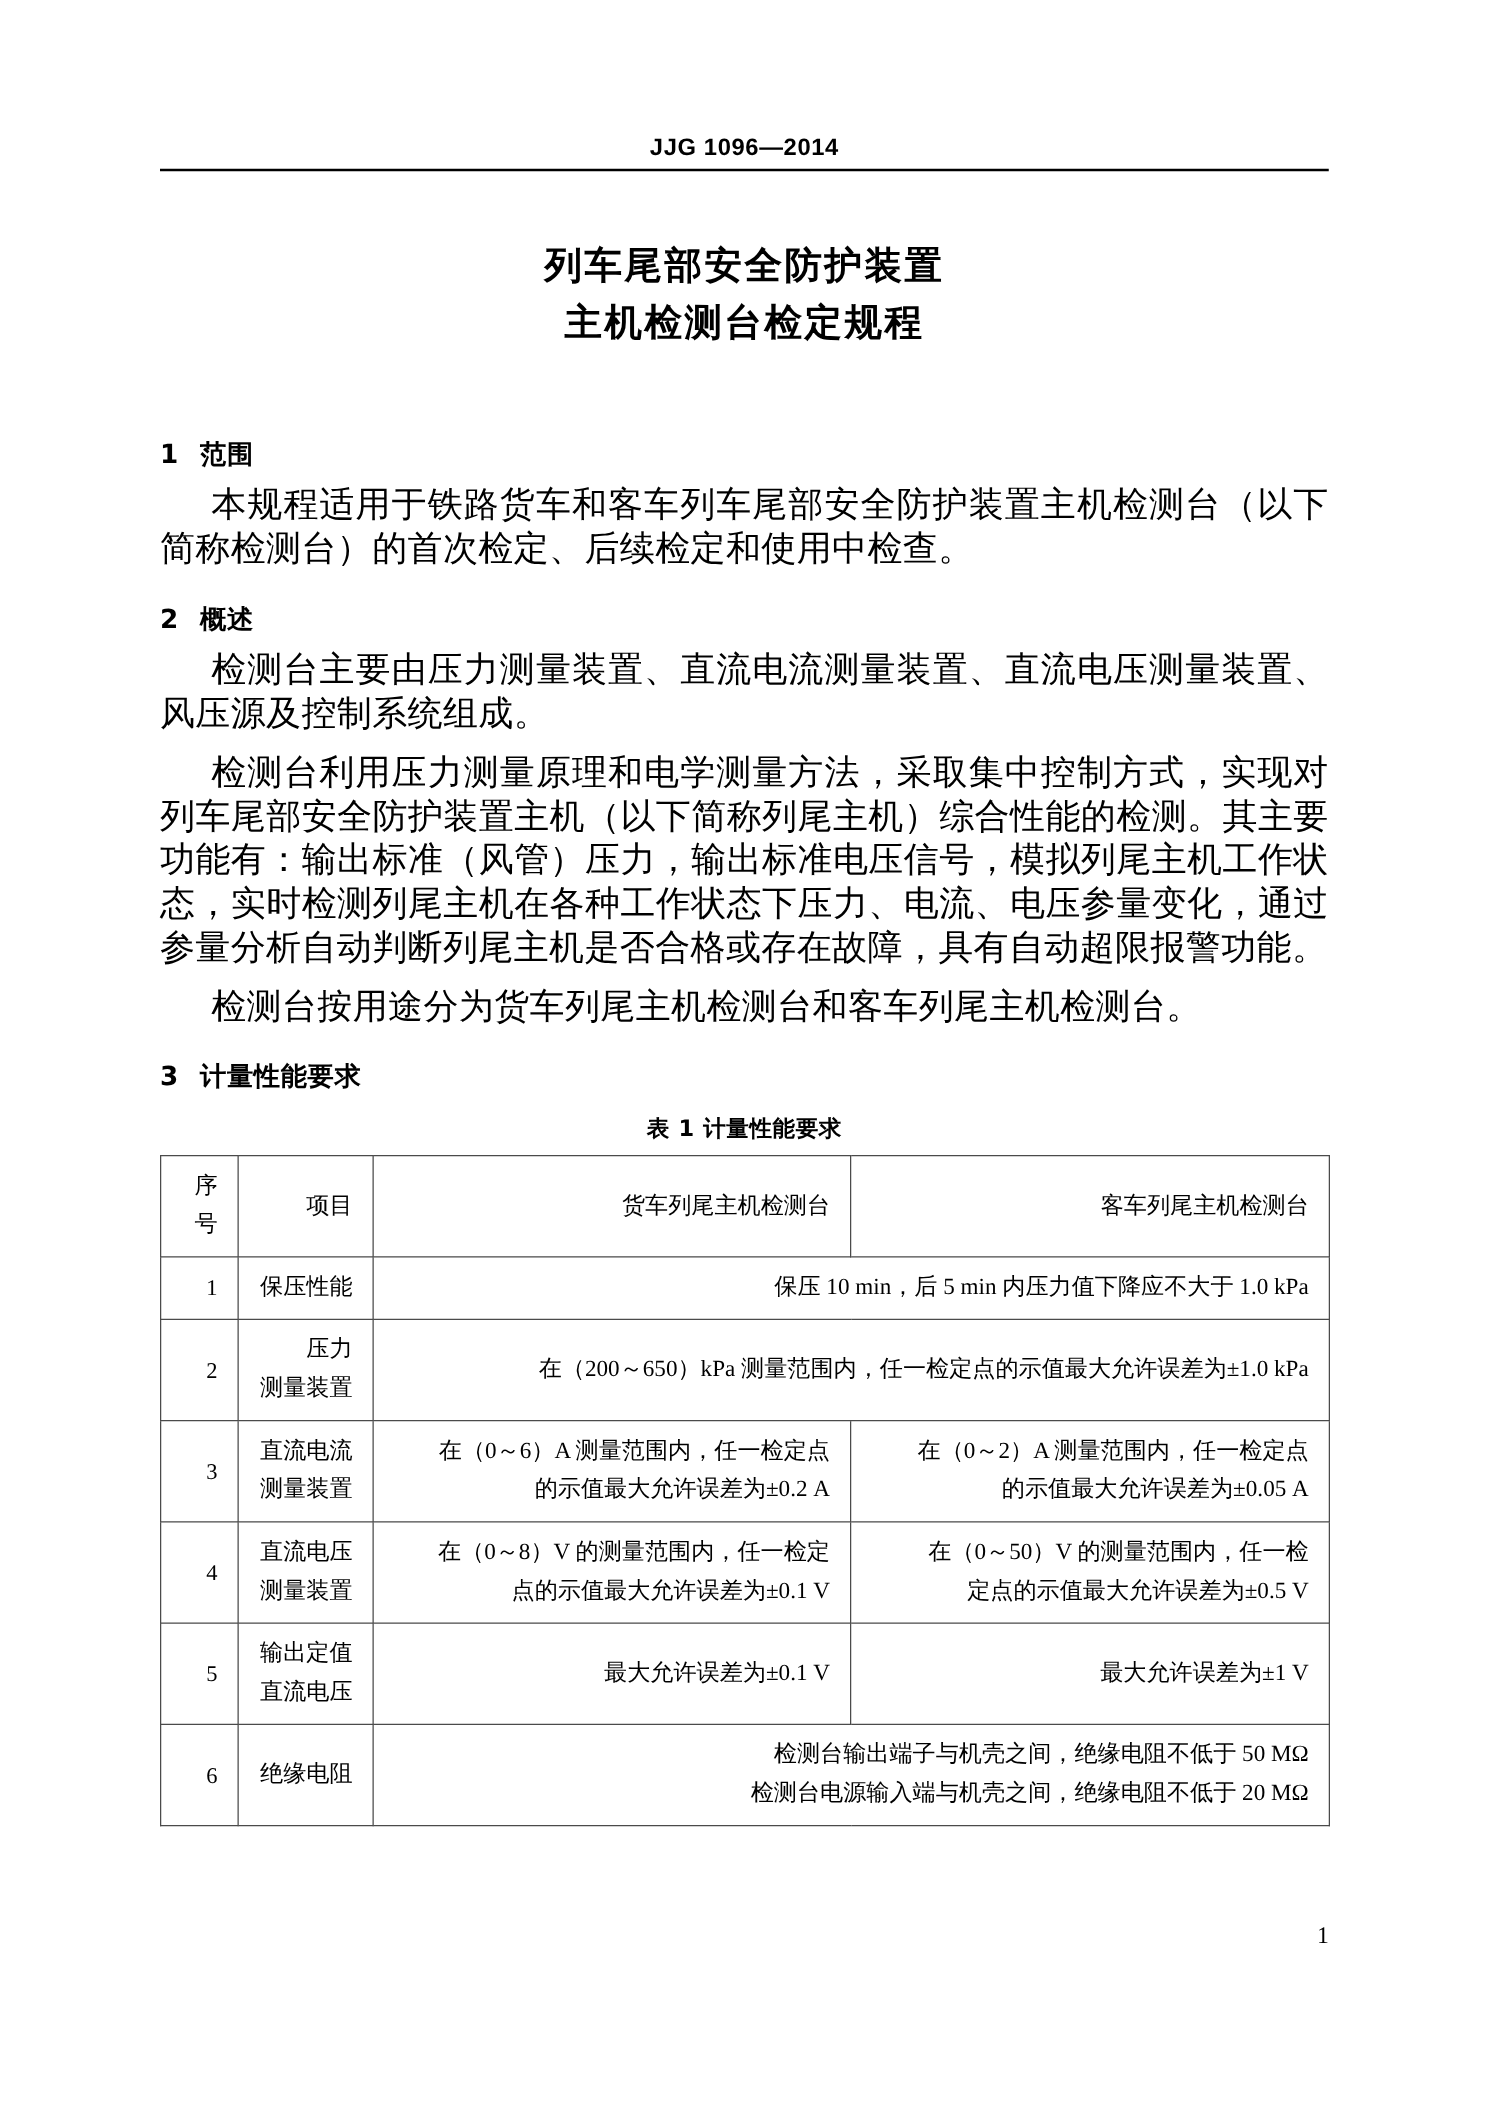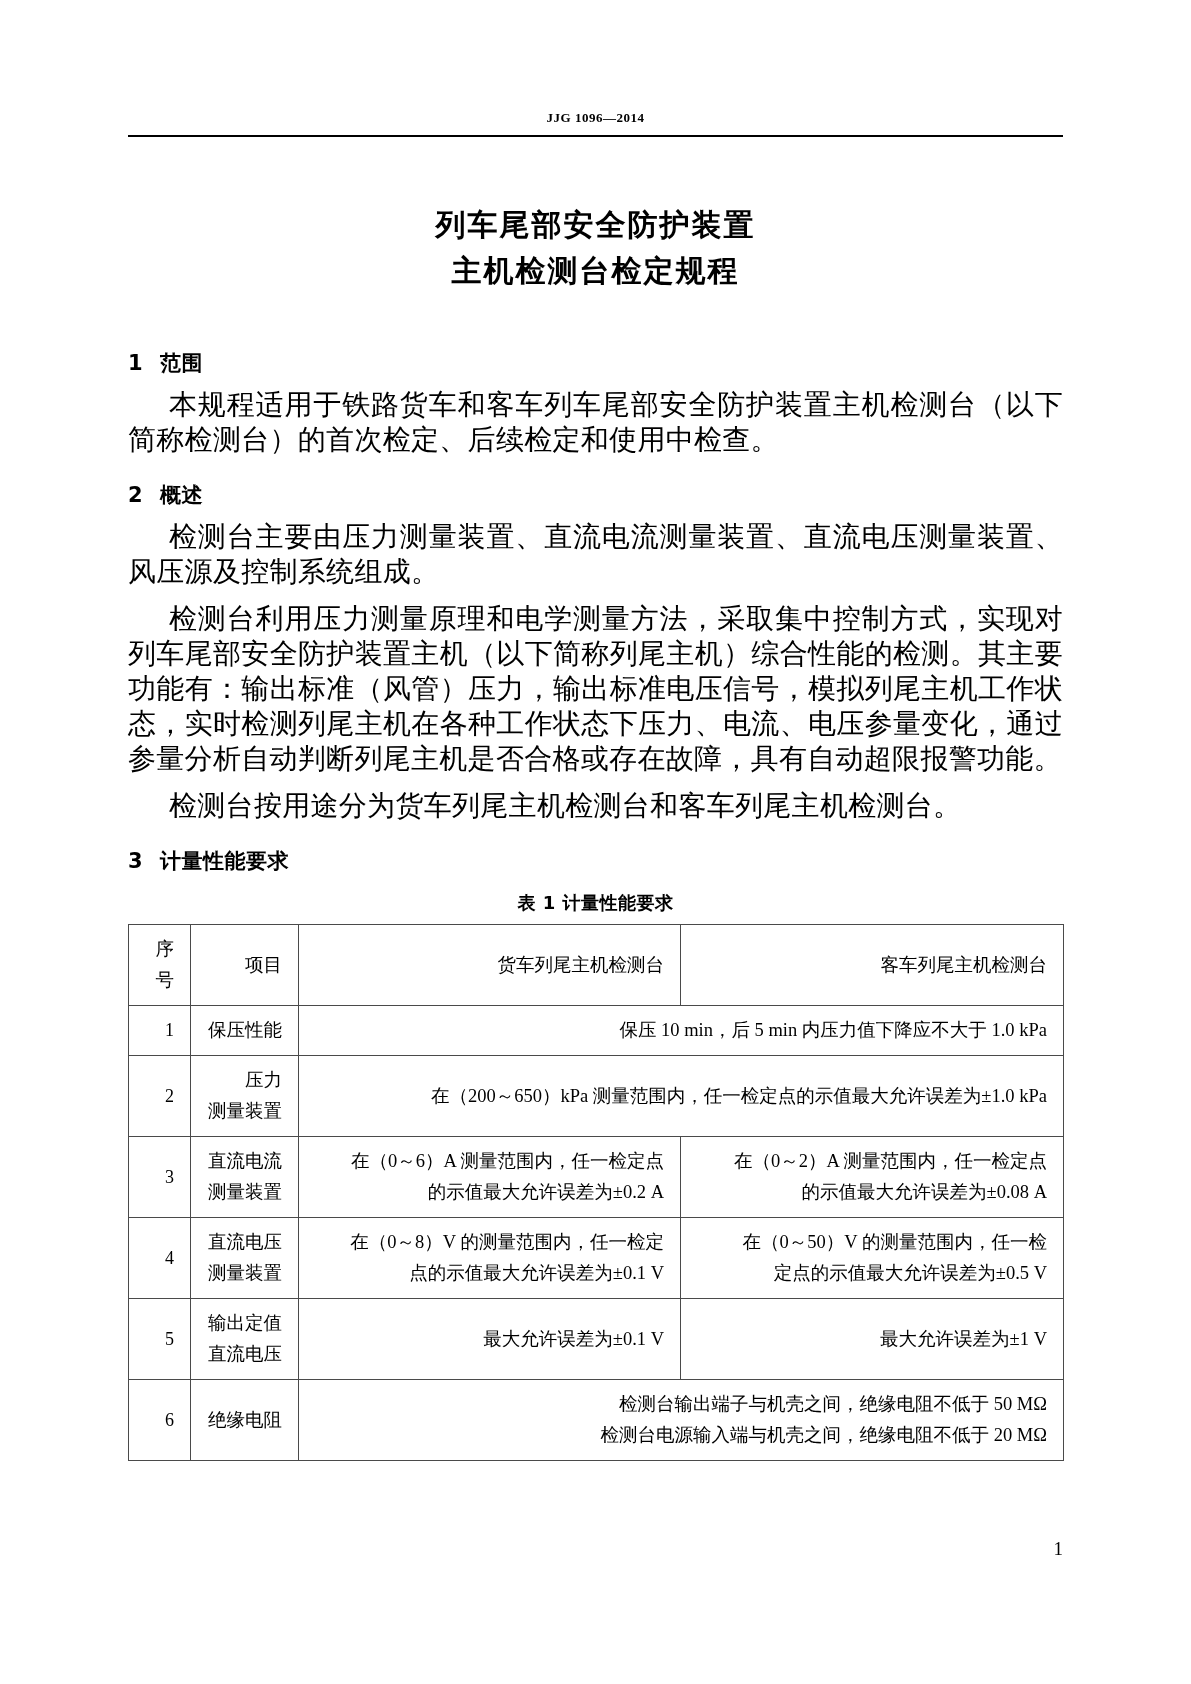--- a/index.html
+++ b/index.html
@@ -24,41 +24,40 @@
   }
   
   .header {
     position: absolute;
     left: 128px;
     top: 108px;
     width: 935px;
     text-align: center;
   }
   .header-text {
-    font-family: Liberation Serif, serif;
-    font-size: 13px;
+    font-family: Liberation Sans, sans-serif;
+    font-size: 19px;
     letter-spacing: 0.5px;
     font-weight: 700;
   }
   .header-rule {
     position: absolute;
     left: 128px;
     top: 135px;
     width: 935px;
     height: 0;
     border-top: 2.2px solid #000;
   }
   
   .title-block {
     position: absolute;
     left: 128px;
     top: 190px;
     width: 935px;
     text-align: center;
-    margin-top: 12px;
   }
   .title-line {
     font-family: "DejaVu Sans", sans-serif;
     font-size: 30px;
     font-weight: 700;
     letter-spacing: 2px;
     line-height: 46px;
   }
   
   .content {
@@ -204,21 +203,21 @@
           <td class="cell-2line">
             <div>直流电流</div>
             <div>测量装置</div>
           </td>
           <td class="cell-2line">
             <div>在（0～6）A 测量范围内，任一检定点</div>
             <div>的示值最大允许误差为±0.2 A</div>
           </td>
           <td class="cell-2line">
             <div>在（0～2）A 测量范围内，任一检定点</div>
-            <div>的示值最大允许误差为±0.08 A</div>
+            <div>的示值最大允许误差为±0.05 A</div>
           </td>
         </tr>
 
         <tr>
           <td class="rowno">4</td>
           <td class="cell-2line">
             <div>直流电压</div>
             <div>测量装置</div>
           </td>
           <td class="cell-2line">

